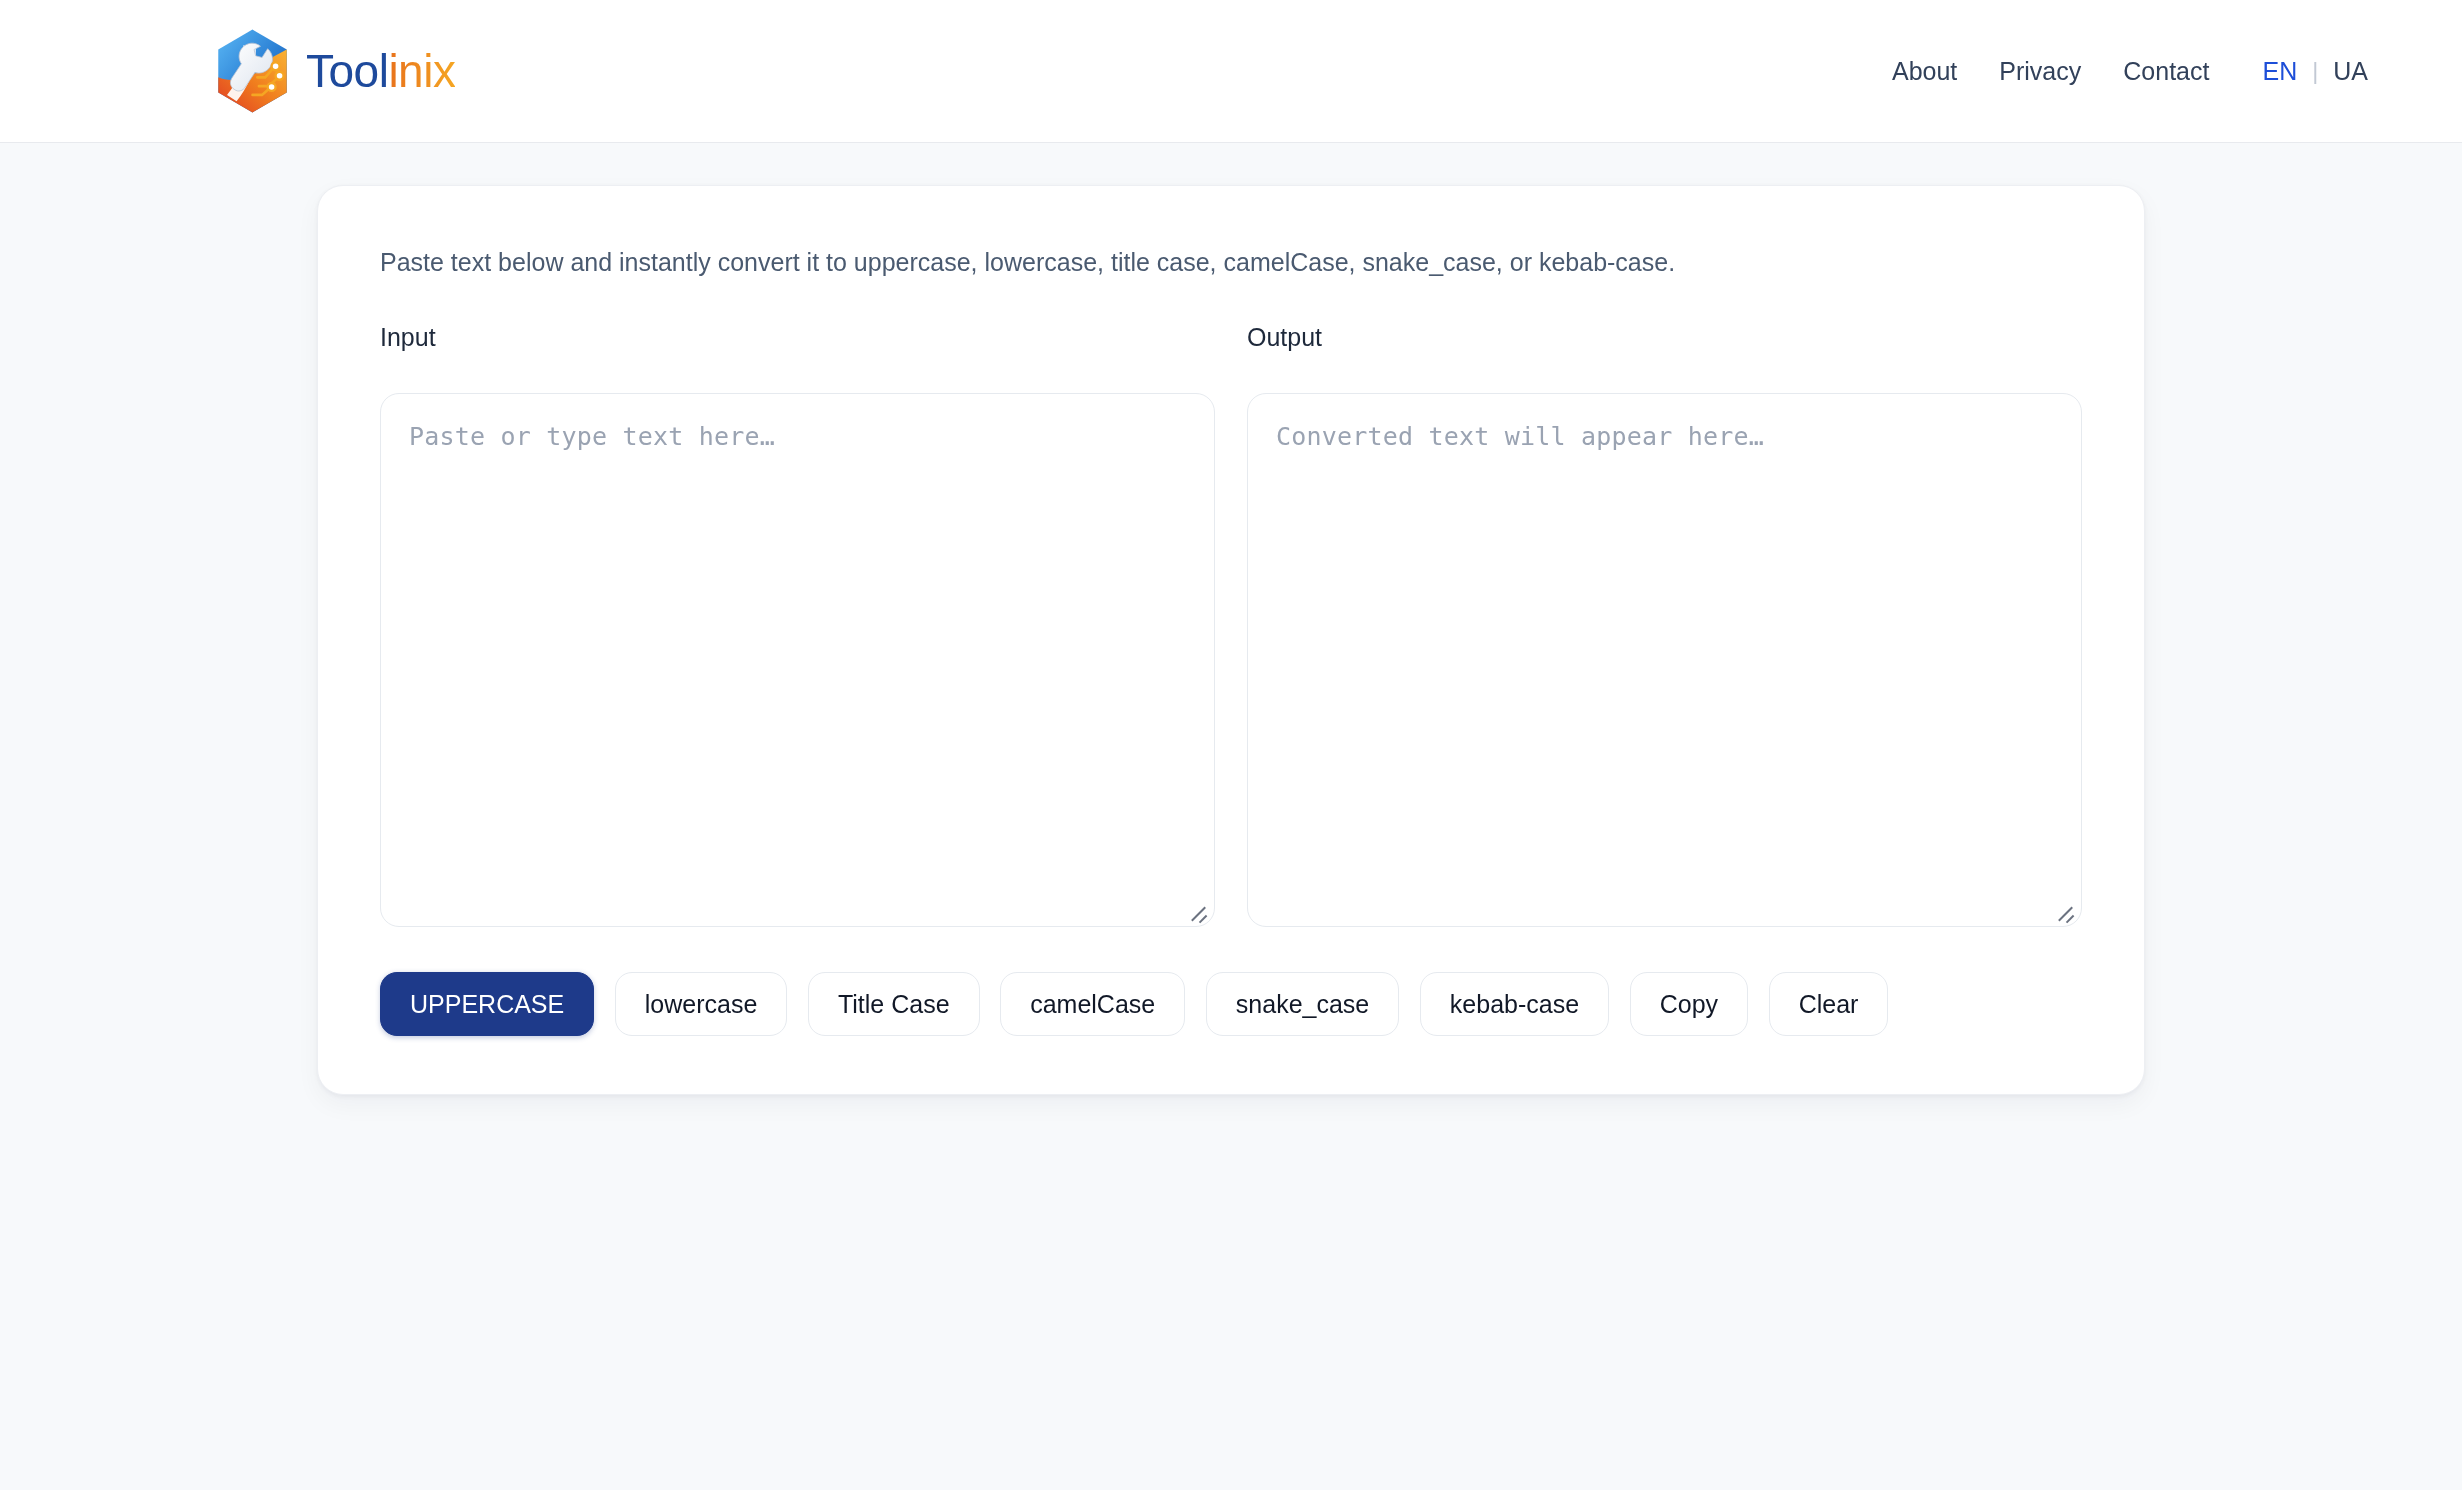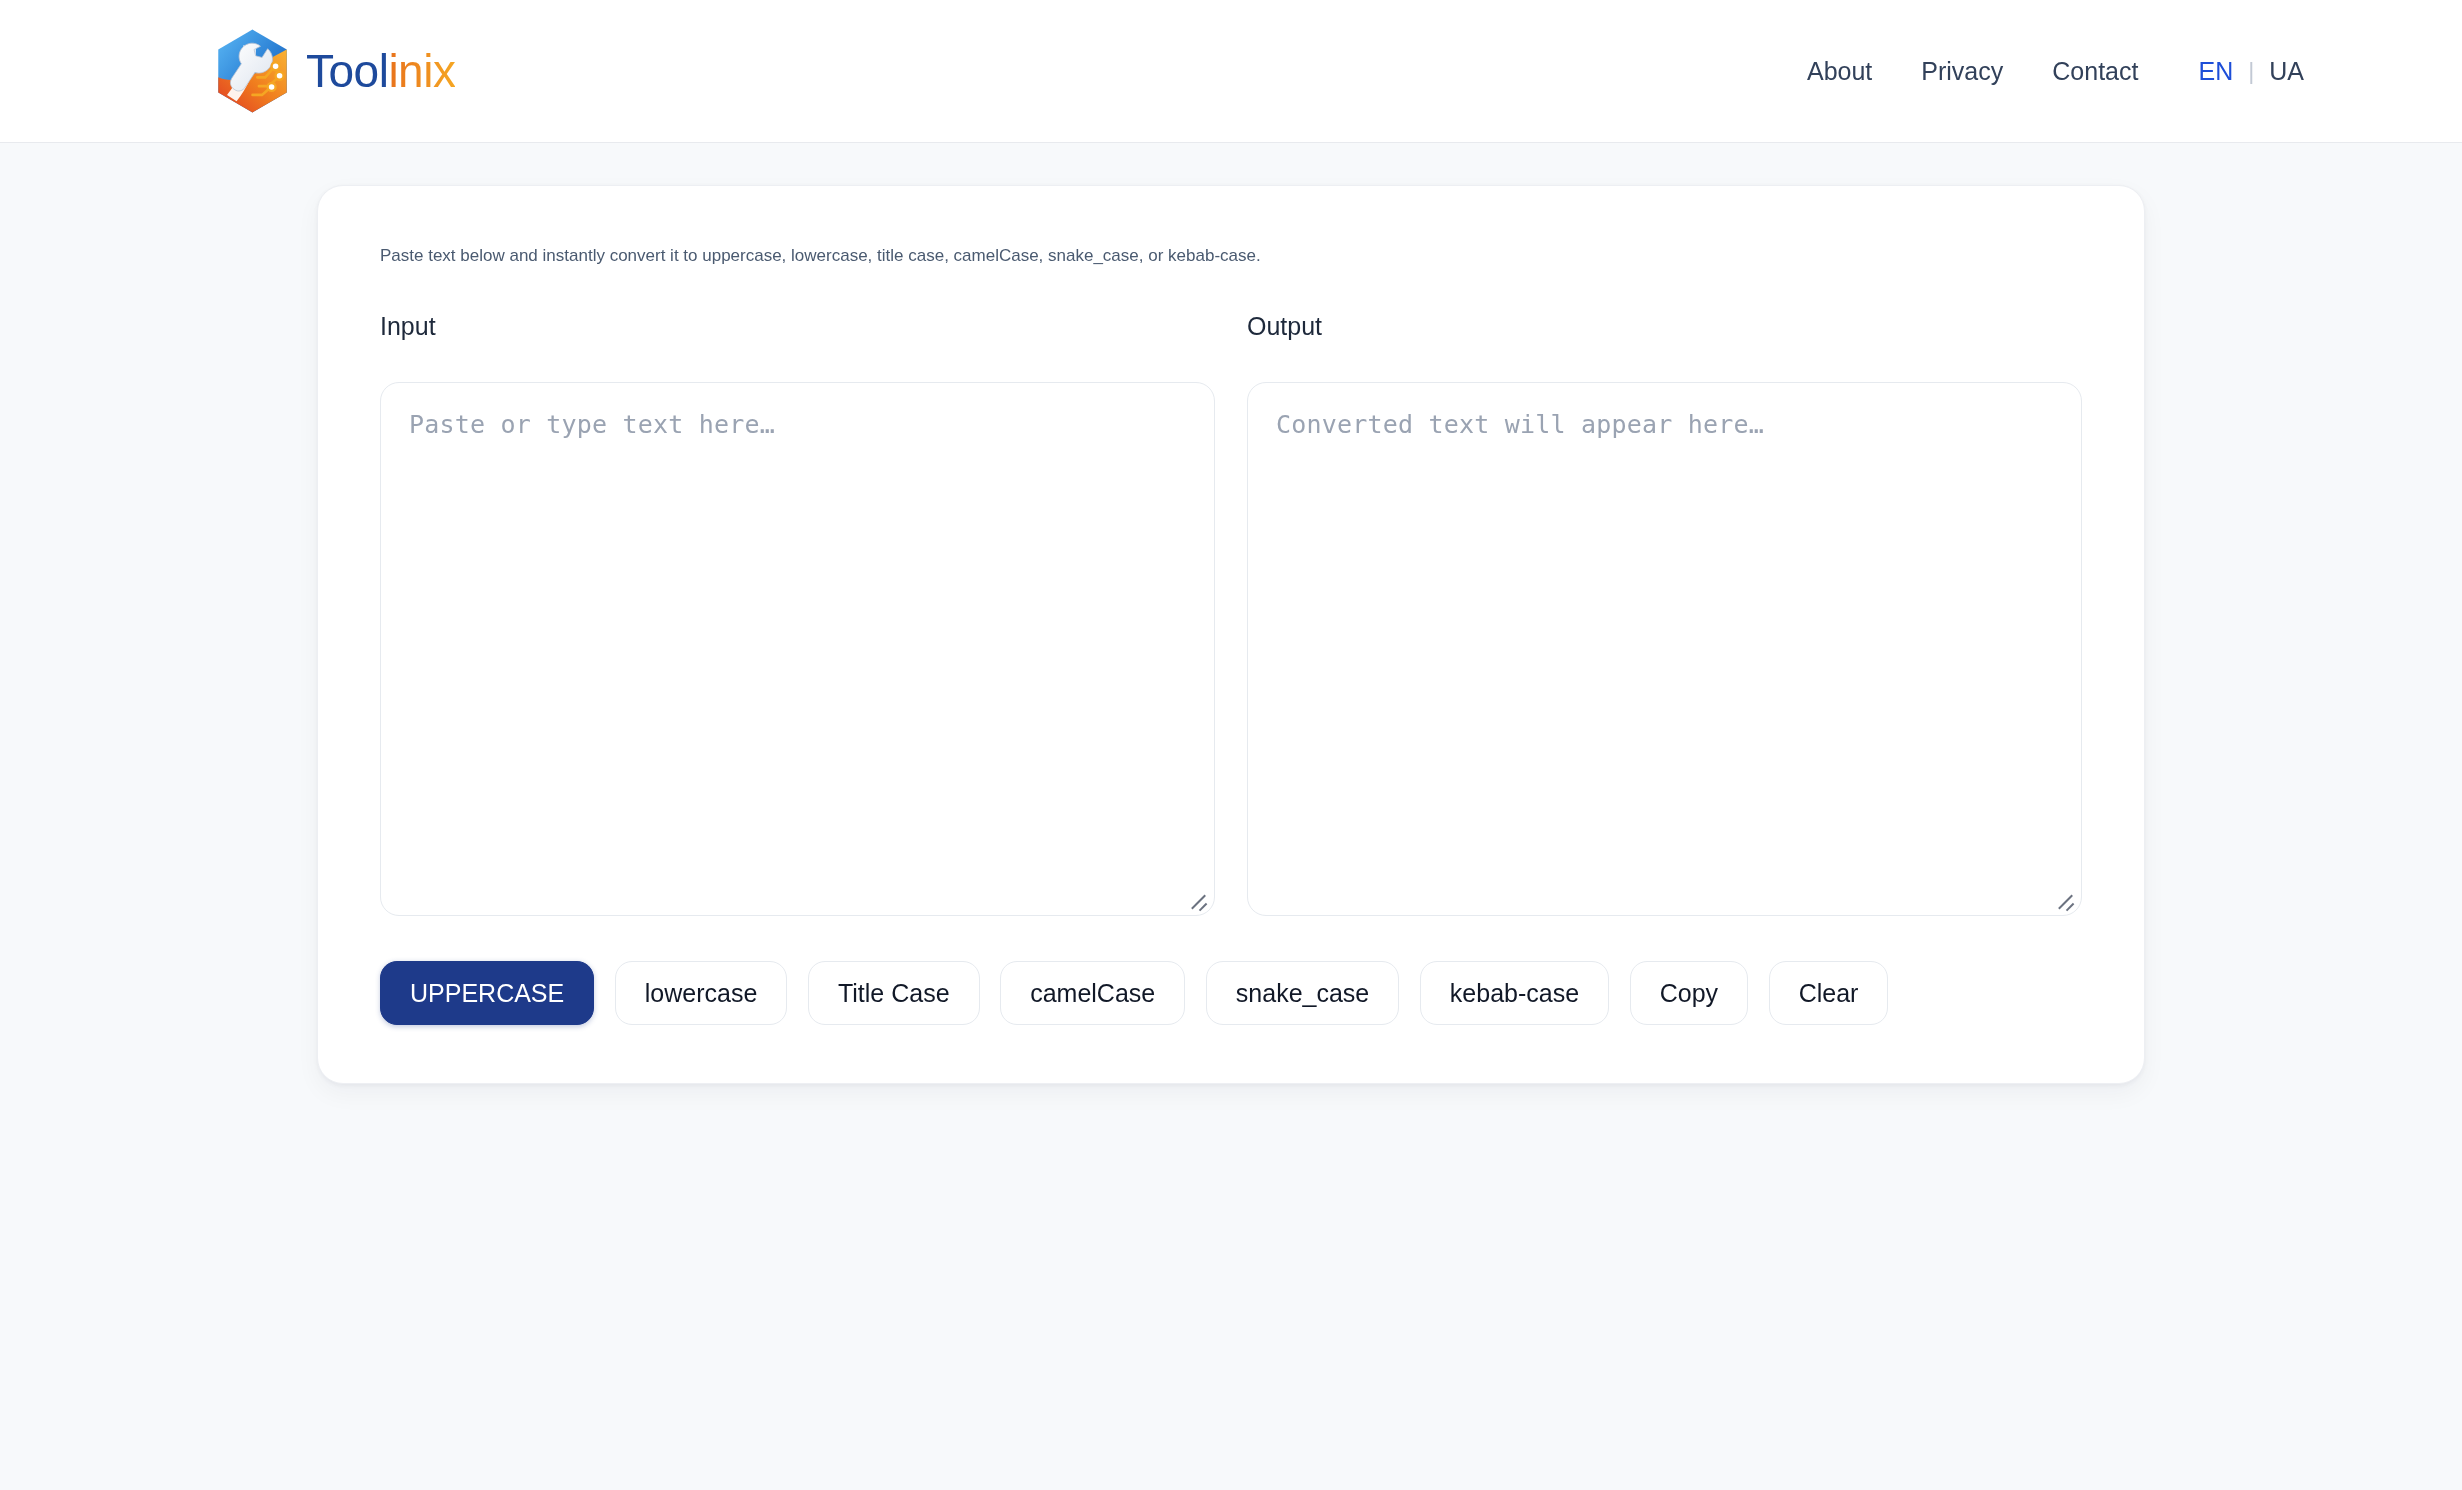--- a/index.html
+++ b/index.html
@@ -48,22 +48,21 @@
     background: linear-gradient(90deg, #e8721c 0%, #f5a623 100%);
     -webkit-background-clip: text;
     background-clip: text;
     color: #e8721c;
     -webkit-text-fill-color: transparent;
   }
 
   .main-nav {
     display: flex;
     align-items: center;
-    gap: 11px;
-    margin-right: 64px;
+    gap: 4px;
   }
   .nav-link {
     font-size: 25px;
     color: #32415a;
     text-decoration: none;
     padding: 5.6px 0;
     margin-left: 38px;
     white-space: nowrap;
   }
   .nav-link:first-child { margin-left: 0; }
@@ -125,21 +124,21 @@
     background: #ffffff;
     border-radius: 26px;
     border: 0.9px solid #edeff3;
     box-shadow: 0 1.9px 4.7px rgba(15,23,42,0.045), 0 9.4px 24.4px rgba(15,23,42,0.045);
     margin-top: 42px;
   }
 
   .tool-card { padding: 58px 62px 58px 62px; }
 
   .tool-desc {
-    font-size: 17px;
+    font-size: 25px;
     color: #4a5a70;
     line-height: 1.45;
     margin-bottom: 43px;
   }
 
   .io-grid {
     display: flex;
     gap: 32px;
   }
   .io-col { flex: 1 1 0; min-width: 0; }

